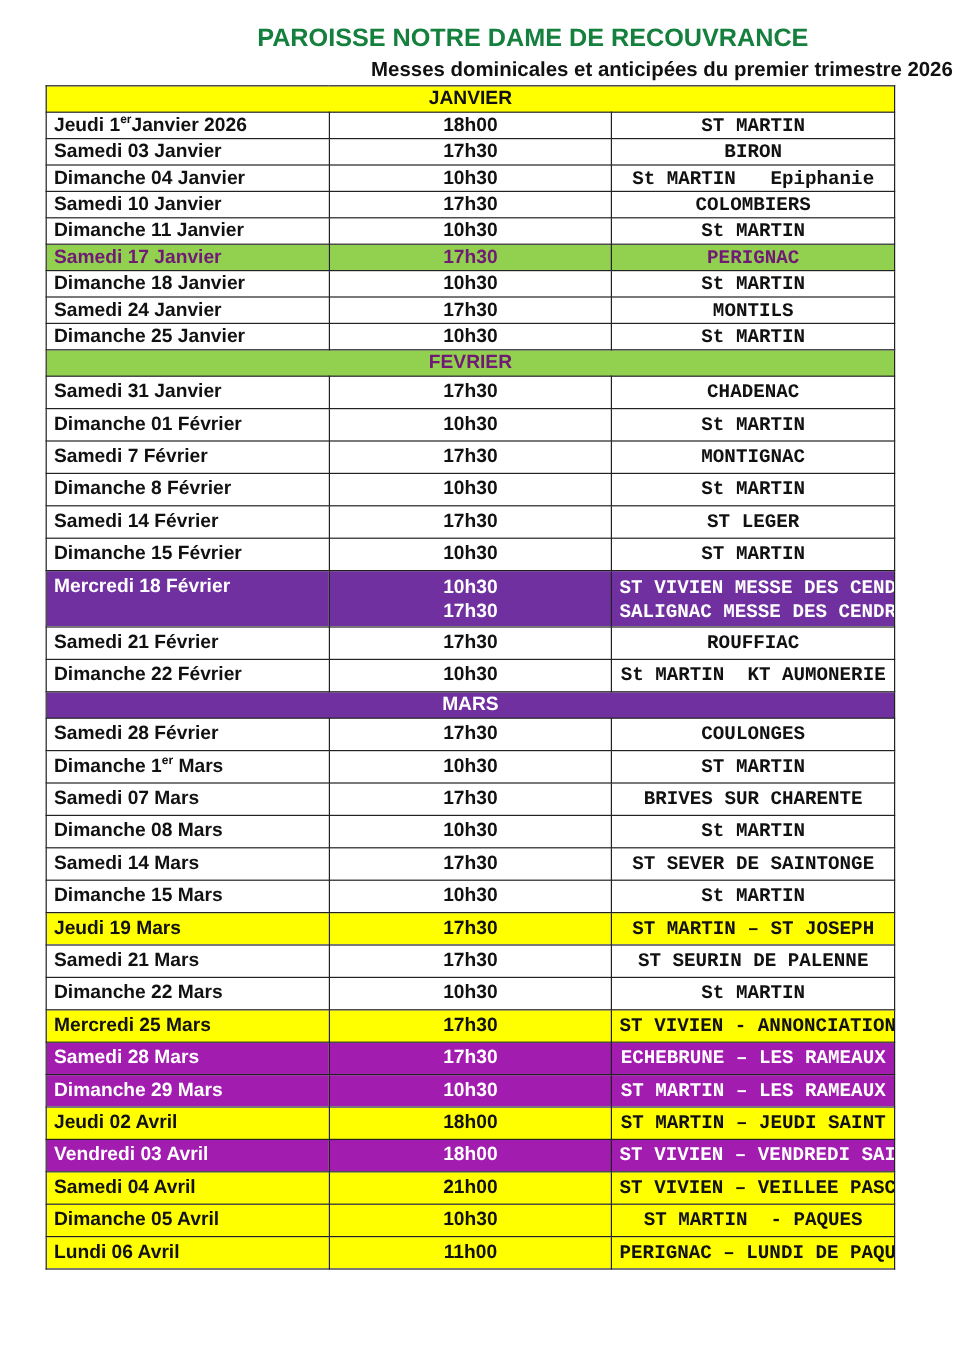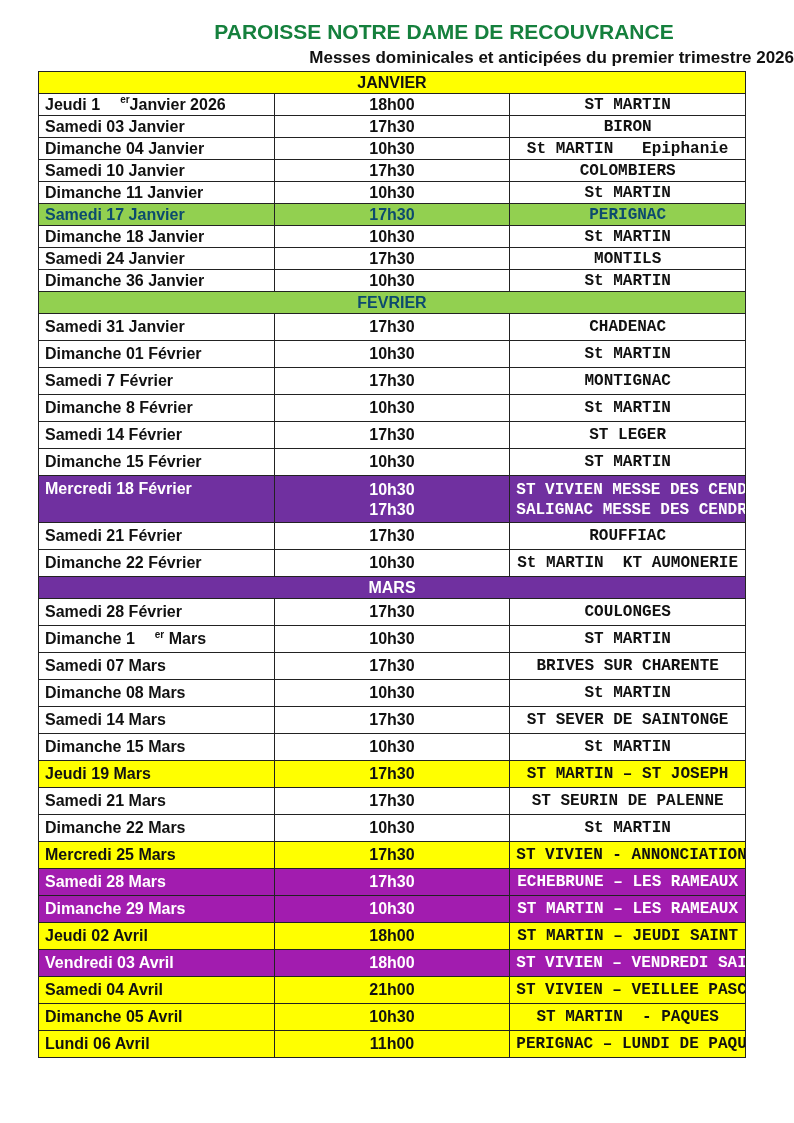--- a/index.html
+++ b/index.html
@@ -10,24 +10,24 @@
   td { border:1px solid #222; padding:0 6px; white-space:nowrap; overflow:hidden; line-height:18px; }
   td.c1 { width:225px; text-align:left; }
   td.c2 { width:127px; text-align:center; }
   td.c3 { text-align:center;font-family:Liberation Mono, monospace; }
   tr.month td { text-align:center; height:21px; }
   tr.r22 td { height:21px; }
   tr.r27 td { height:26px; }
   tr.double td { height:42px; vertical-align:top; padding-top:4px; }
   tr.double td.c2, tr.double td.c3 { line-height:20px; }
   .bg-yellow td { background:#ffff00; color:#111; }
-  .bg-green td { background:#92d050; color:#0c4a6e; }
+  .bg-green td { background:#92d050; color:#701a75; }
   .bg-purple td { background:#7030a0; color:#fff; }
   .bg-red td { background:#a21caf; color:#fff; }
-  sup { font-size:10px; line-height:0;margin-left:20px; }
+  sup { font-size:10px; line-height:0; }
 </style>
 </head>
 <body>
 
 <div class="title">PAROISSE NOTRE DAME DE RECOUVRANCE</div>
 <div class="subtitle">Messes dominicales et anticipées du premier trimestre 2026</div>
 
 <table>
   <tbody>
     <tr class="month bg-yellow">
@@ -67,21 +67,21 @@
       <td class="c1">Dimanche 18 Janvier</td>
       <td class="c2">10h30</td>
       <td class="c3">St MARTIN</td>
     </tr>
     <tr class="r22">
       <td class="c1">Samedi 24 Janvier</td>
       <td class="c2">17h30</td>
       <td class="c3">MONTILS</td>
     </tr>
     <tr class="r22">
-      <td class="c1">Dimanche 36 Janvier</td>
+      <td class="c1">Dimanche 25 Janvier</td>
       <td class="c2">10h30</td>
       <td class="c3">St MARTIN</td>
     </tr>
 
     <tr class="month bg-green">
       <td colspan="3">FEVRIER</td>
     </tr>
     <tr class="r27">
       <td class="c1">Samedi 31 Janvier</td>
       <td class="c2">17h30</td>

